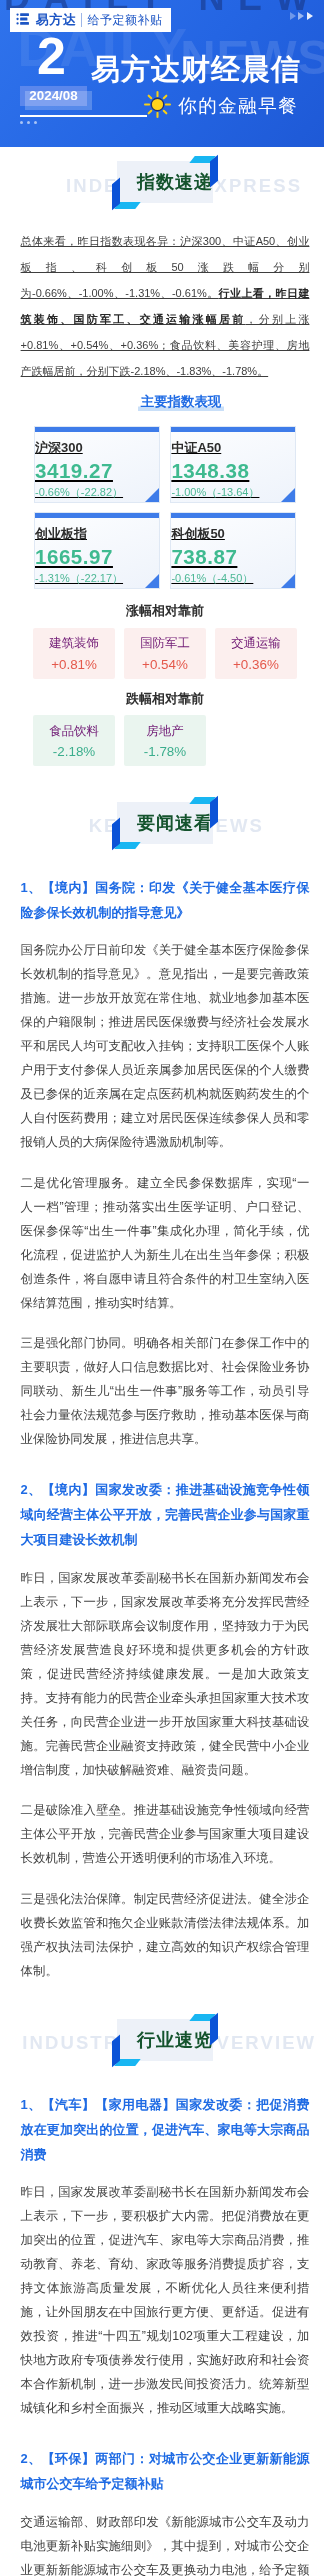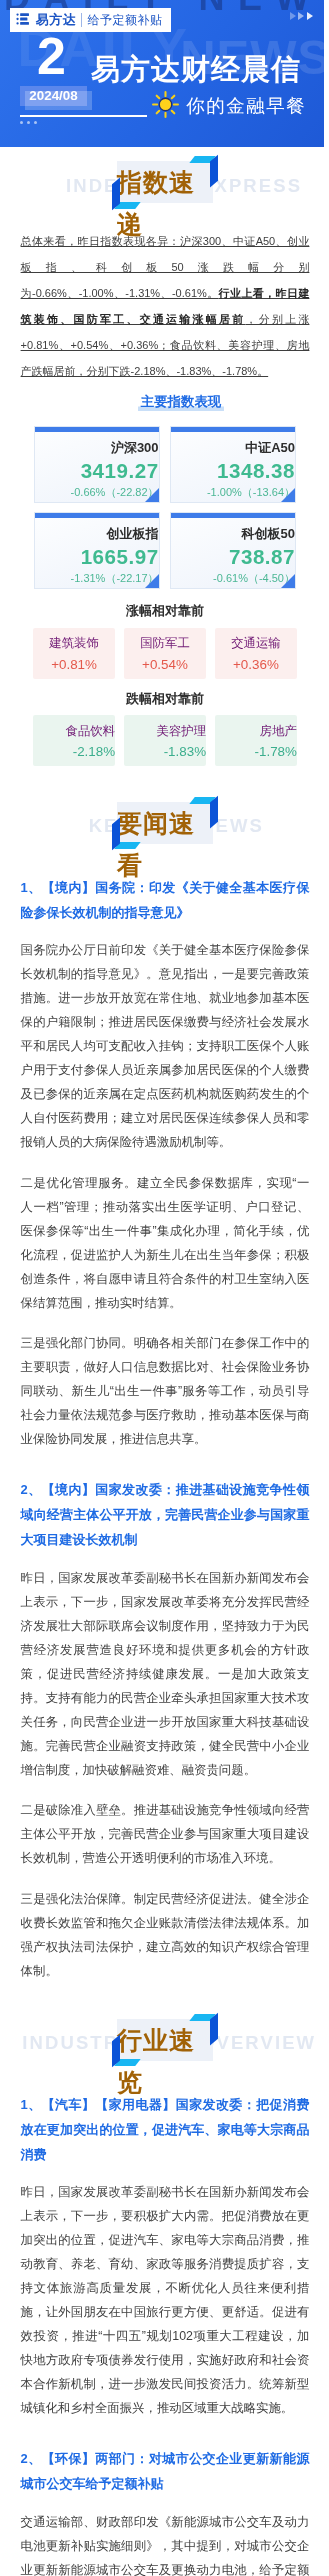--- a/index.html
+++ b/index.html
@@ -32,63 +32,63 @@
   .banner-day{position:absolute;left:37px;top:30px;color:#fff;font-size:52px;font-weight:800;line-height:1;}
   .date-chip{position:absolute;left:20px;top:86px;background:#5b87ec;color:#fff;
     font-weight:bold;font-size:13.4px;line-height:19.6px;padding:0 9.3px;z-index:1;}
   .date-chip::after{content:"";position:absolute;left:5.2px;top:4.6px;width:100%;height:100%;
     background:rgba(255,255,255,.22);z-index:-1;}
   .banner-underline{position:absolute;left:20px;top:115px;width:127px;height:1.5px;background:#fff;}
   .banner-dots{position:absolute;left:20px;top:121px;display:flex;gap:4.1px;}
   .banner-dots i{width:3.1px;height:3.1px;border-radius:50%;background:#a9c3f5;display:block;}
   .banner-title{position:absolute;left:91px;top:50px;color:#fff;font-size:29px;font-weight:bold;
     font-family:"Liberation Serif","DejaVu Serif",serif;letter-spacing:1px;white-space:nowrap;}
-  .banner-sub{position:absolute;left:152px;top:91px;display:flex;align-items:center;gap:7.2px;}
+  .banner-sub{position:absolute;left:144px;top:91px;display:flex;align-items:center;gap:7.2px;}
   .banner-sub .sub-text{color:#fff;font-size:18.5px;letter-spacing:1.5px;
     font-family:"Liberation Serif","DejaVu Serif",serif;white-space:nowrap;}
   
   .sec{position:relative;width:330px;height:49px;}
   .sec .ghost{position:absolute;top:15.5px;font-weight:800;font-size:18.5px;letter-spacing:2.1px;
     color:#e2e8f2;z-index:0;white-space:nowrap;}
   .sec .ghost.gl{right:197px;}
   .sec .ghost.gr{left:200px;}
   .sec .panel{position:absolute;left:117px;top:2.1px;width:96px;height:42px;background:#edf1f8;z-index:1;}
-  .sec .panel .t{display:block;text-align:left;line-height:42px;font-size:25px;font-weight:bold;
-    color:#a16207;letter-spacing:1px;}
+  .sec .panel .t{display:block;text-align:right;line-height:42px;font-size:18px;font-weight:bold;
+    color:#14532d;letter-spacing:1px;}
   .corner{position:absolute;width:28px;height:29px;z-index:2;}
   .corner.tr{right:-7.2px;top:-6.2px;}
   .corner.bl{left:-7.2px;bottom:-6.2px;transform:rotate(180deg);}
   .corner .c1{position:absolute;left:0;top:1px;width:20.6px;height:7.2px;background:#18b6f2;
     transform:skewX(-38deg);}
   .corner .c2{position:absolute;right:2.1px;top:0;width:7.7px;height:26px;background:#0b53d7;
     transform:skewY(-40deg);transform-origin:right top;}
   
   .intro{margin:19.6px 20.6px 0;font-size:11px;line-height:26px;color:#3e3e3e;text-align:justify;text-decoration:underline;}
   .intro .seg-bold{font-weight:bold;color:#262626;}
   
   .tbl-title{margin-top:9.3px;text-align:center;padding-left:32px;}
   .tbl-title span{display:inline-block;font-size:13.4px;font-weight:bold;color:#1f6be4;
     padding:0 3.1px;box-shadow:inset 0 -4.6px 0 #c9dff8;}
   .cards{margin:14.4px 34px 0;display:grid;grid-template-columns:1fr 1fr;gap:9.3px 10.8px;}
   .card{position:relative;height:75px;background:linear-gradient(160deg,#fdfeff 0%,#eef3fb 100%);
-    border:0.5px solid #dfe8f4;overflow:hidden;text-align:right;}
+    border:0.5px solid #dfe8f4;overflow:hidden;text-align:left;text-decoration:underline;}
   .card::before{content:"";position:absolute;left:0;top:0;right:0;height:5.2px;background:#3e7ce9;}
   .card::after{content:"";position:absolute;right:0;bottom:0;width:0;height:0;
     border-style:solid;border-width:0 0 14.4px 14.4px;border-color:transparent transparent #3e7ce9 transparent;}
   .card .nm{margin-top:12.4px;font-size:13px;font-weight:bold;color:#2d2d2d;}
   .card .val{margin-top:2.1px;font-size:20.6px;font-weight:bold;color:#3fba90;letter-spacing:0.5px;}
   .card .chg{margin-top:2px;font-size:11px;color:#4cb795;}
   .rank-label{margin-top:13.4px;text-align:center;font-size:13px;font-weight:bold;color:#2f2f2f;}
   .chips{margin:7.2px 33px 0;display:grid;grid-template-columns:1fr 1fr 1fr;gap:8.8px;}
   .chip{border-radius:2.1px;text-align:center;padding:7.7px 0 6.7px;}
   .chip .cnm{font-size:12.4px;color:#701a75;}
   .chip .cpct{margin-top:4.6px;font-size:13.4px;}
   .chips.up .chip{background:#fcefee;}
   .chips.up .cpct{color:#e4584b;}
-  .chips.down .chip{background:#eaf5ef;text-align:right;}
+  .chips.down .chip{background:#eaf5ef;}
   .chips.down .cpct{color:#3bae8d;}
   
   .sec.s2{margin-top:34px;}
   .sec.s3{margin-top:34px;}
   .news-list{margin:0 20.6px;}
   .news-item .news-heading{margin:26px 0 0;font-size:13px;line-height:25px;font-weight:bold;
     color:#1f6be4;text-align:justify;}
   .news-item .para{margin:13.4px 0 0;font-size:12.4px;line-height:24px;color:#3f3f3f;text-align:justify;}
   .news-item .para + .para{margin-top:16.5px;}
 </style>
@@ -223,24 +223,20 @@
   </div>
 
 <div class="rank-label" style="margin-top:11.3px;">跌幅相对靠前</div>
 <div class="chips down">
 
     <div class="chip">
       <div class="cnm">食品饮料</div>
       <div class="cpct">-2.18%</div>
     </div>
 
-    <div class="chip">
-      <div class="cnm">美容护理</div>
-      <div class="cpct">-1.83%</div>
-    </div>
 
     <div class="chip">
       <div class="cnm">房地产</div>
       <div class="cpct">-1.78%</div>
     </div>
   </div>
 
 <div class="sec s2">
   <span class="ghost gl">KEY</span>
   <span class="ghost gr">NEWS</span>

